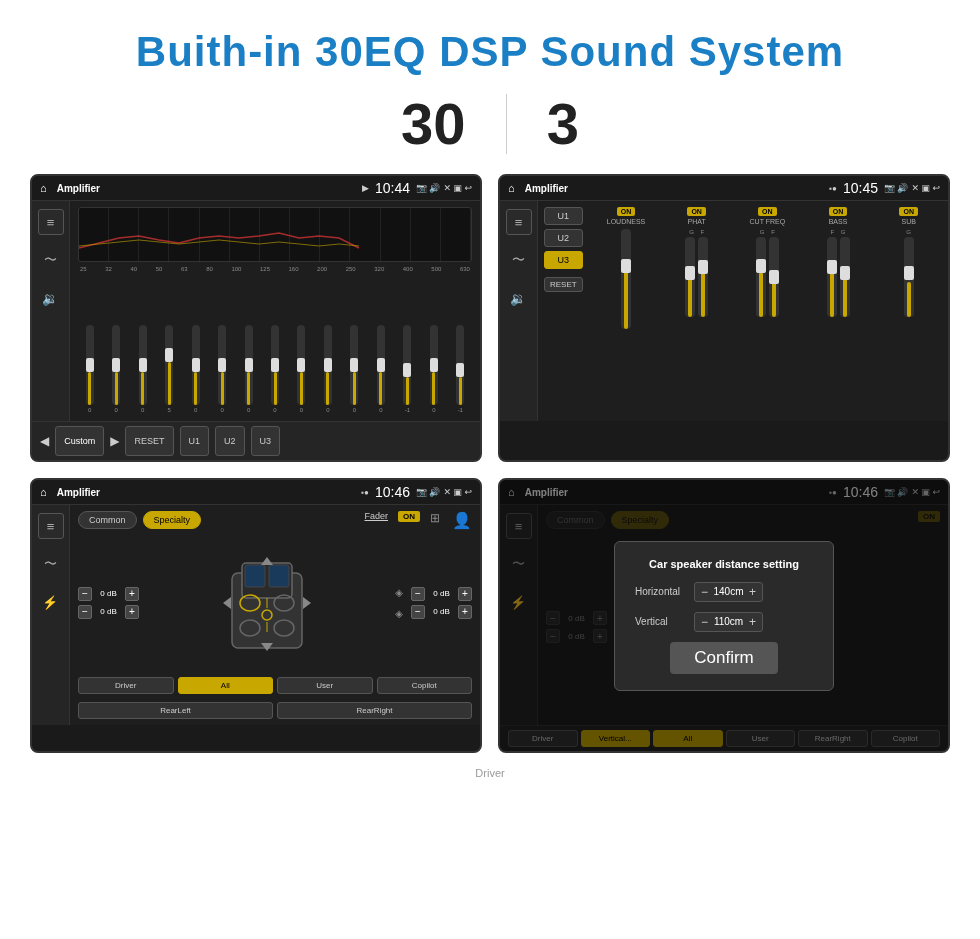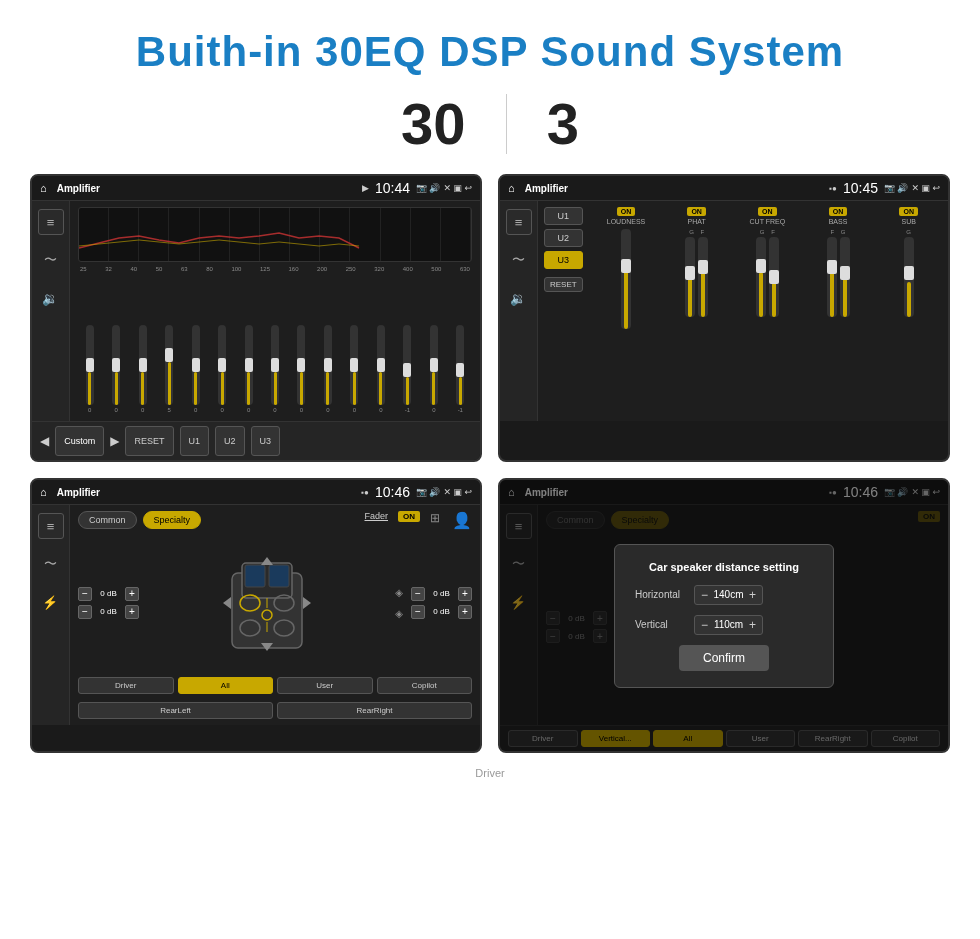--- a/index.html
+++ b/index.html
@@ -454,21 +454,21 @@
       color: #fff;
       min-width: 35px;
       text-align: center;
     }
     .dialog-confirm-btn {
       background: #555;
       color: #fff;
       border: none;
       border-radius: 4px;
       padding: 6px 24px;
-      font-size: 12px;
+      font-size: 17px;
       cursor: pointer;
       display: block;
       margin: 6px auto 0;
     }
 
     .watermark {
       text-align: center;
       font-size: 11px;
       color: #999;
       padding: 4px 0 2px;

